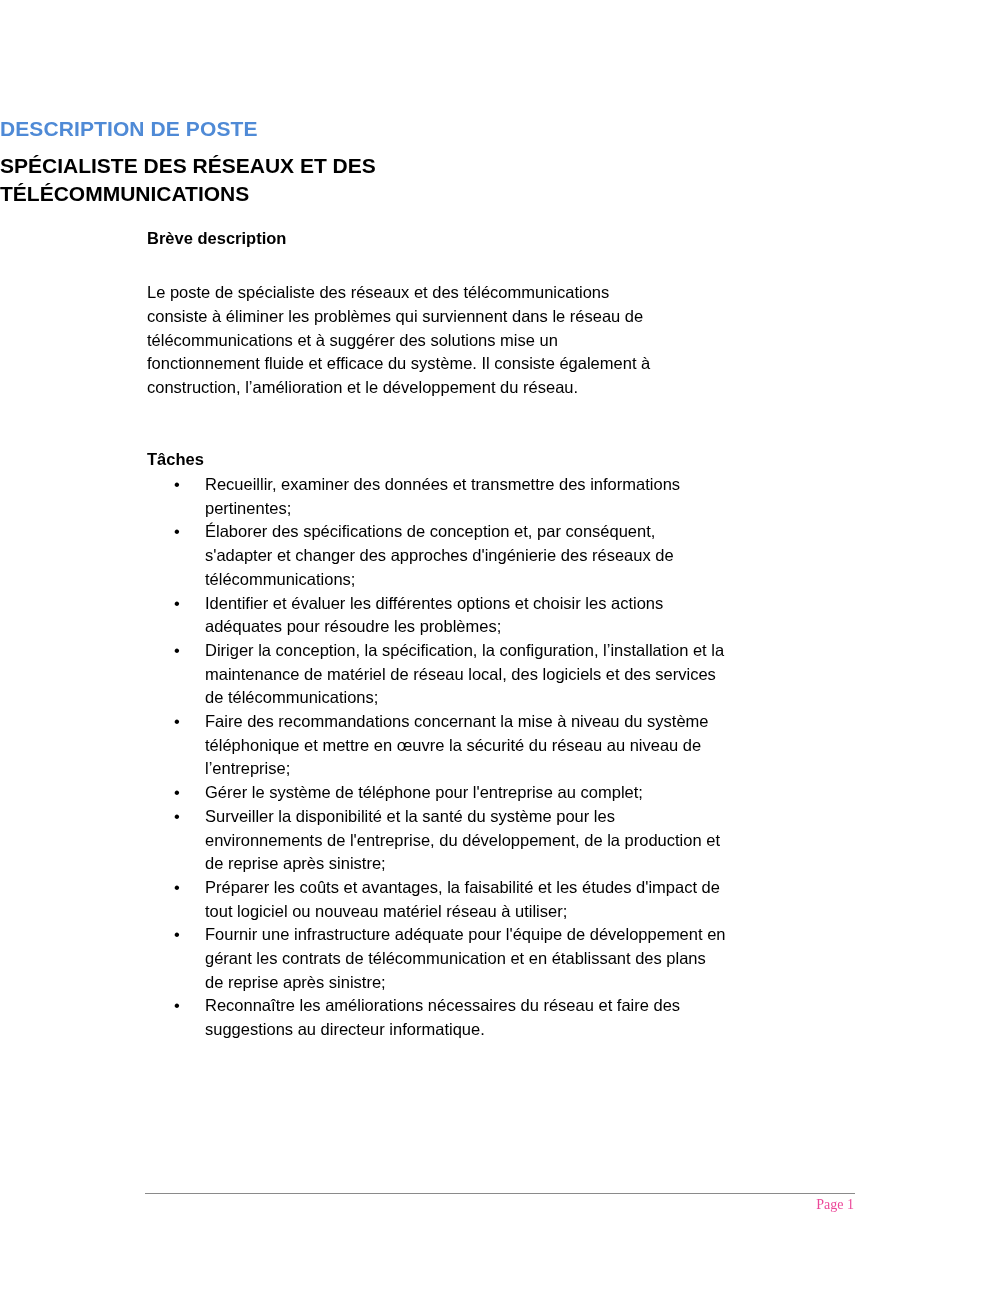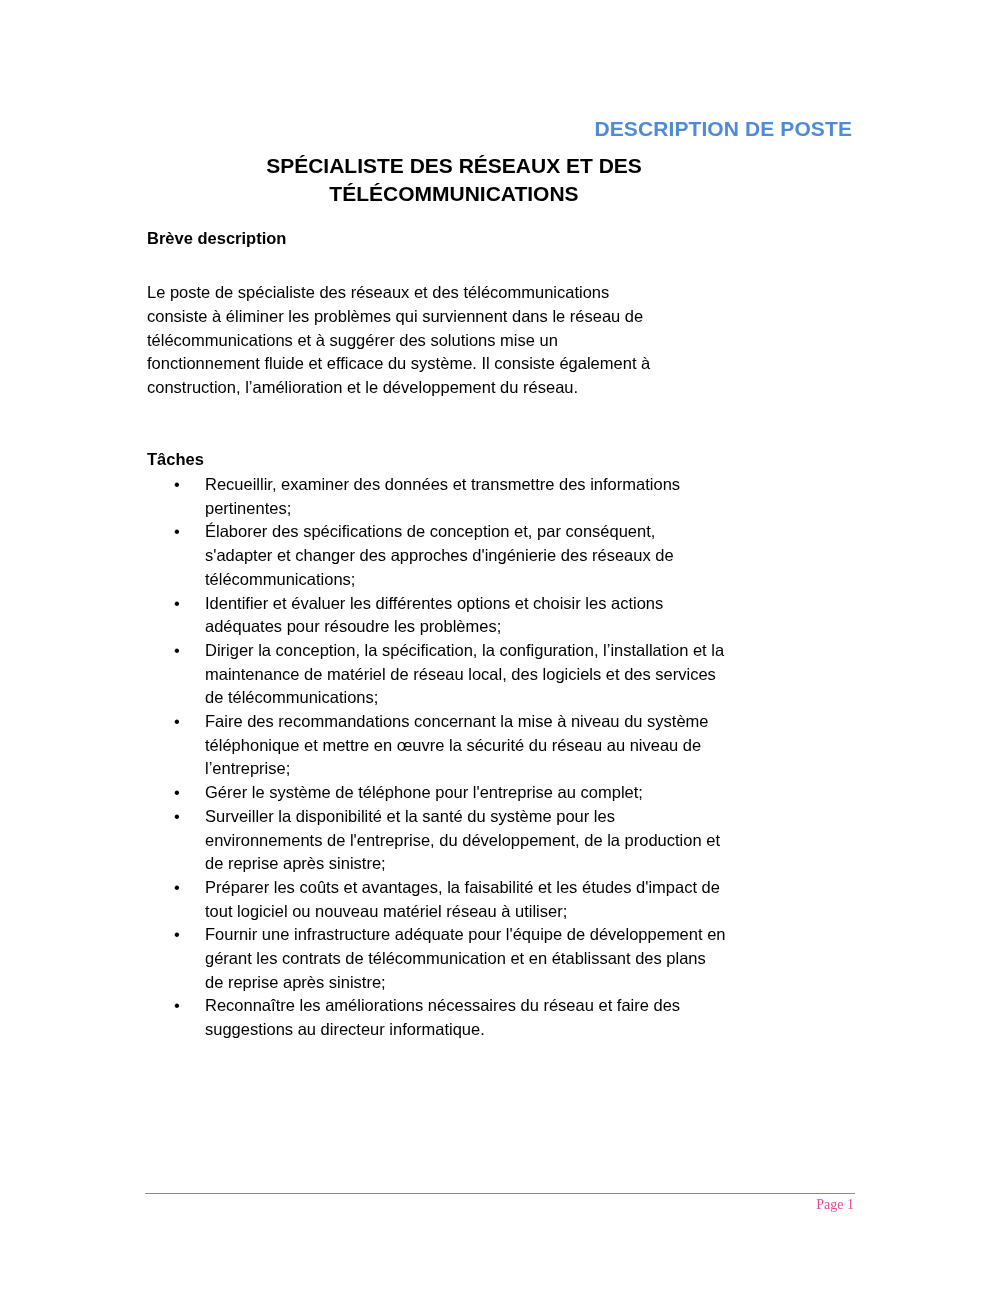--- a/index.html
+++ b/index.html
@@ -2,26 +2,26 @@
 <html><head>
   <meta charset="utf-8">
   <style>
     html, body { margin: 0; padding: 0; background: #ffffff; }
     body {
       width: 1000px; height: 1290px; position: relative; overflow: hidden;
       font-family: "Liberation Sans", sans-serif; color: #000;
     }
     .doc-label {
       position: absolute; left: 0; width: 852px; top: 117px;
-      text-align: right; color: #4f8ad6; font-weight: bold; font-size: 21px;
+      text-align: left; color: #4f8ad6; font-weight: bold; font-size: 21px;
       letter-spacing: 0.1px;
     }
     .doc-title {
       position: absolute; left: 0; width: 852px; top: 152px;
-      text-align: center; font-weight: bold; font-size: 21px; line-height: 28px; padding-left: 28px;
+      font-weight: bold; font-size: 21px; line-height: 28px;
     }
     .section-heading {
       position: absolute; left: 147px; font-weight: bold; font-size: 16.5px;
     }
     .para {
       position: absolute; left: 147px; width: 580px;
       font-size: 16.5px; line-height: 23.8px;
     }
     .tasks {
       position: absolute; left: 147px; top: 473px; width: 580px;

